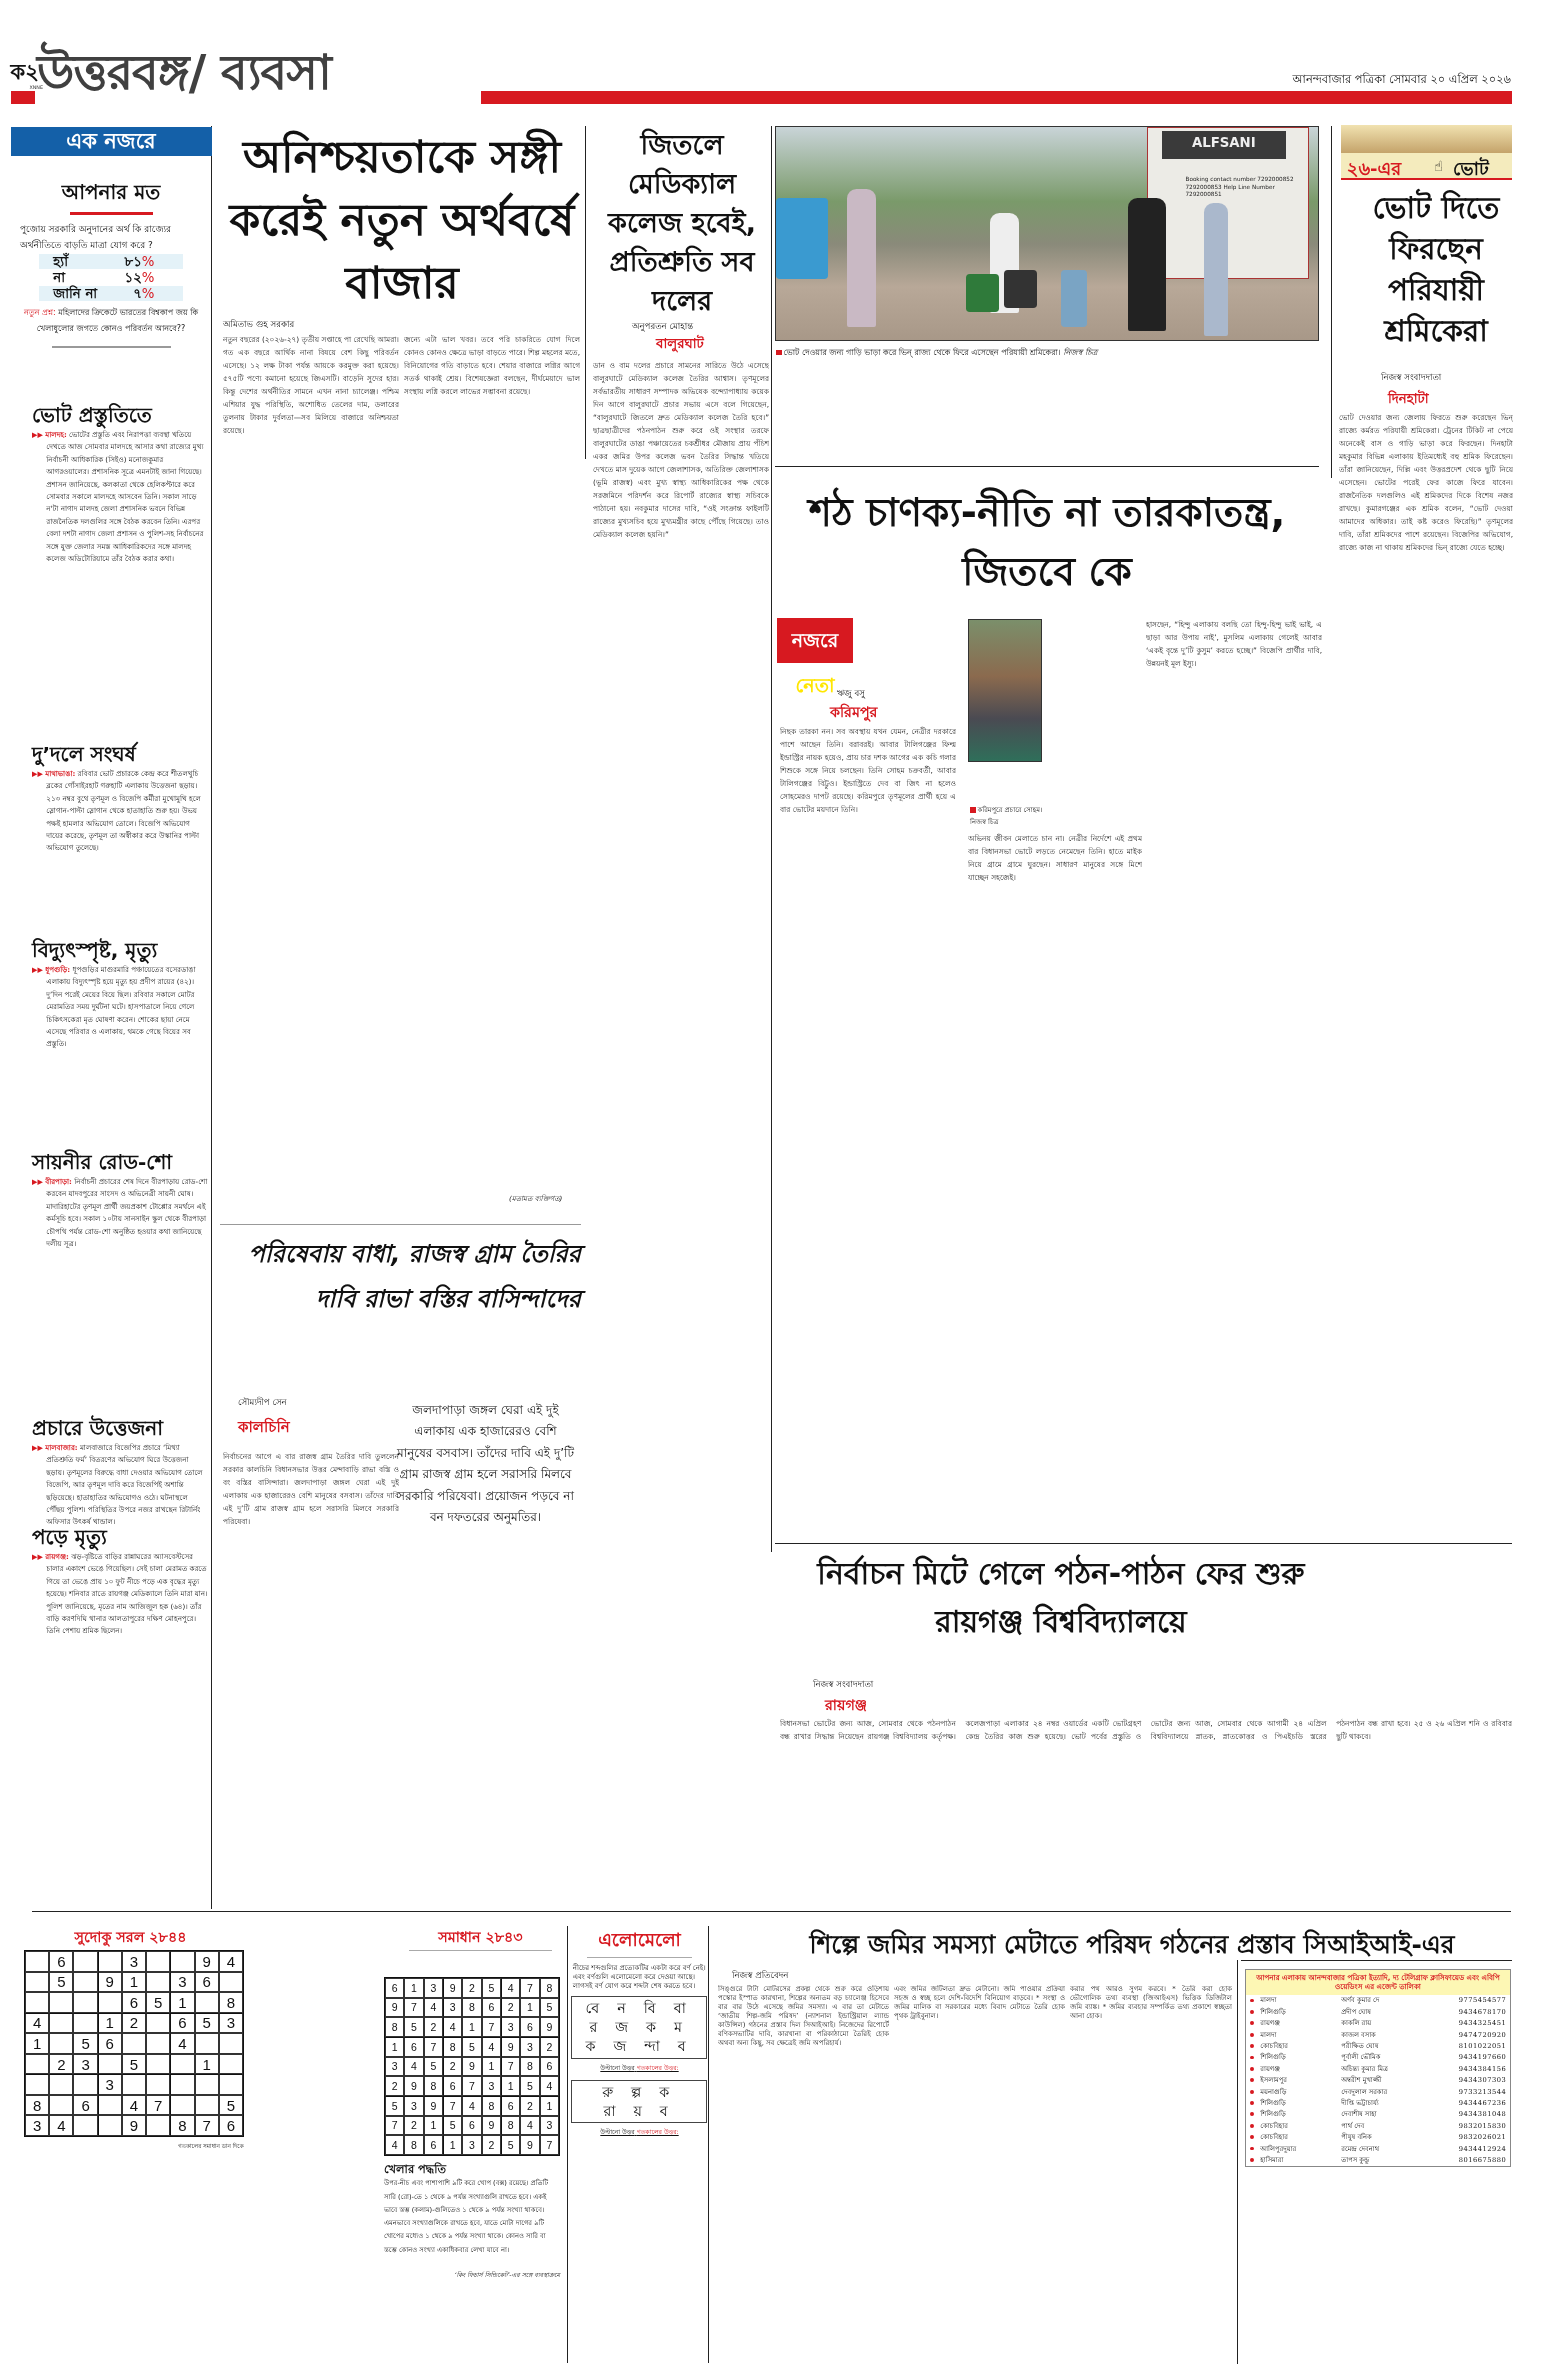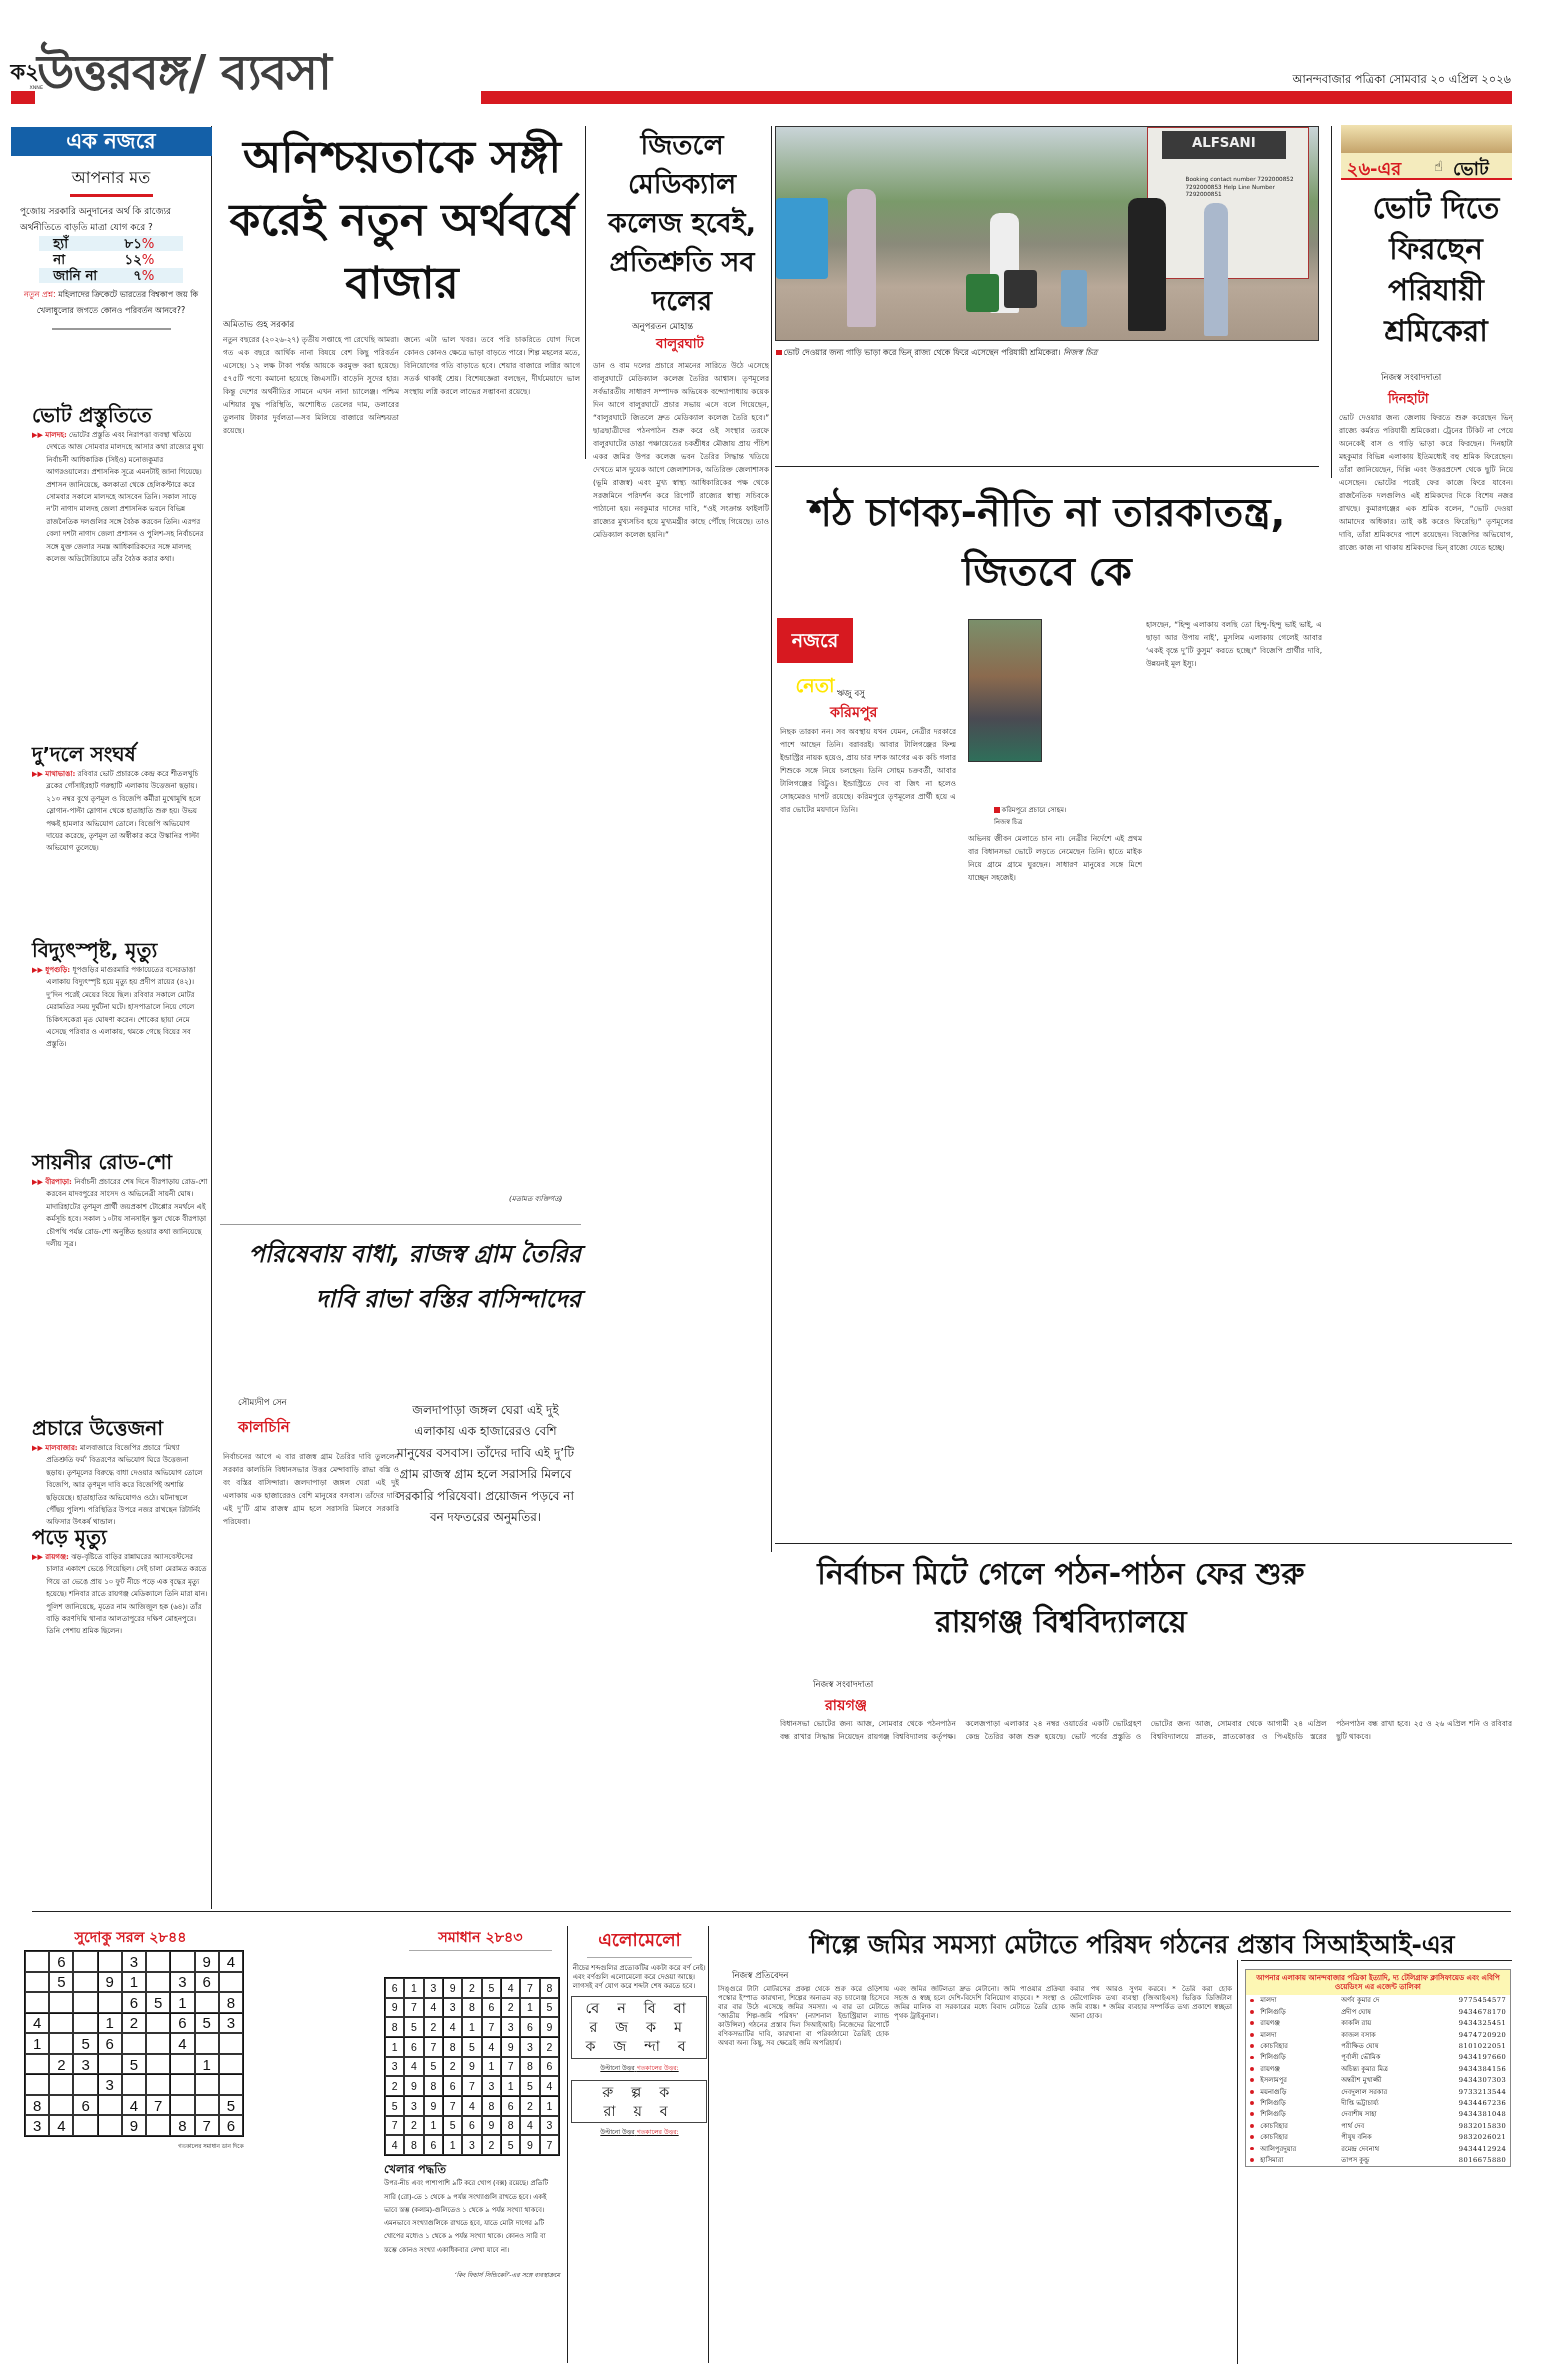--- a/index.html
+++ b/index.html
@@ -13,21 +13,21 @@
   .redbar { background: #d71920; height: 13.3px; top: 91px; }
   .section-title { left: 37px; top: 48px; font-size: 48px; font-weight: bold; color: #404040; letter-spacing: -1px; line-height: 1; }
   .dateline { right: 34px; top: 71px; font-size: 11.4px; }
 
   .col-rule { background: #222; width: 1.4px; }
   .hrule { background: #222; height: 1.4px; }
 
   
   .ek-box { left: 10.5px; top: 127px; width: 201px; }
   .ek-head { background: #1460a8; color: #fff; font-size: 21px; font-weight: bold; text-align: center; height: 28.5px; line-height: 28.5px; }
-  .ek-sub { text-align: center; font-size: 16px; font-weight: normal; margin-top: 9px; }
+  .ek-sub { text-align: center; font-size: 20px; font-weight: bold; margin-top: 21px; }
   .ek-sub-line { width: 83px; height: 2.9px; background: #d71920; margin: 2.9px auto 0; }
   .ek-q { text-align: left; font-size: 9px; line-height: 16px; margin-top: 5.7px; padding: 0 9.5px; }
   .poll-row { display: flex; justify-content: space-between; padding: 0 28.5px 0 14.3px; font-size: 13.3px; font-weight: bold; height: 15px; line-height: 15px; margin: 1px 28.5px 1px 28.5px; }
   .poll-row.alt { background: #e4f2f8; }
   .poll-row .pct { color: #111; }
   .poll-row .pct span { color: #d71920; font-weight: normal; }
   .ek-new { text-align: center; font-size: 8px; line-height: 16px; margin-top: 3.8px; padding: 0 3.8px; }
   .ek-new .lbl { color: #d71920; margin-top: 24px; }
   .ek-divider { width: 119px; height: 1.4px; background: #999; margin: 9.5px auto 0; }
 
@@ -210,21 +210,21 @@
 <div class="abs byline" style="left:1381px;top:371px;">নিজস্ব সংবাদদাতা</div>
 <div class="abs place-red" style="left:1388px;top:389px;font-size:13.3px;">দিনহাটা</div>
 <div class="abs body-col" style="left:1339px;top:411px;width:174px;height:1132px;overflow:hidden;">ভোট দেওয়ার জন্য জেলায় ফিরতে শুরু করেছেন ভিন্‌ রাজ্যে কর্মরত পরিযায়ী শ্রমিকেরা। ট্রেনের টিকিট না পেয়ে অনেকেই বাস ও গাড়ি ভাড়া করে ফিরছেন। দিনহাটা মহকুমার বিভিন্ন এলাকায় ইতিমধ্যেই বহু শ্রমিক ফিরেছেন। তাঁরা জানিয়েছেন, দিল্লি এবং উত্তরপ্রদেশ থেকে ছুটি নিয়ে এসেছেন। ভোটের পরেই ফের কাজে ফিরে যাবেন। রাজনৈতিক দলগুলিও এই শ্রমিকদের দিকে বিশেষ নজর রাখছে। কুমারগঞ্জের এক শ্রমিক বলেন, “ভোট দেওয়া আমাদের অধিকার। তাই কষ্ট করেও ফিরেছি।” তৃণমূলের দাবি, তাঁরা শ্রমিকদের পাশে রয়েছেন। বিজেপির অভিযোগ, রাজ্যে কাজ না থাকায় শ্রমিকদের ভিন্‌ রাজ্যে যেতে হচ্ছে।</div>
 
 <div class="abs hl-shoth">শঠ চাণক্য-নীতি না তারকাতন্ত্র, জিতবে কে</div>
 <div class="abs nojore"><b>নজরে</b> <span>নেতা</span></div>
 <div class="abs byline" style="left:837px;top:687px;">ঋজু বসু</div>
 <div class="abs place-red" style="left:830px;top:701px;font-size:14.3px;">করিমপুর</div>
 <div class="abs body-col" style="left:780px;top:725px;width:176px;height:804px;overflow:hidden;">নিছক তারকা নন। সব অবস্থায় যখন যেমন, নেত্রীর দরকারে পাশে আছেন তিনি। বরাবরই। আবার টালিগঞ্জের ফিল্ম ইন্ডাস্ট্রির নায়ক হয়েও, প্রায় চার দশক আগের এক কচি গলার শিশুকে সঙ্গে নিয়ে চলছেন। তিনি সোহম চক্রবর্তী, আবার টালিগঞ্জের বিট্টুও। ইন্ডাস্ট্রিতে দেব বা জিৎ না হলেও সোহমেরও দাপট রয়েছে। করিমপুরে তৃণমূলের প্রার্থী হয়ে এ বার ভোটের ময়দানে তিনি।</div>
 <div class="abs leader-photo"></div>
-<div class="abs caption" style="left:970px;top:804px;font-size:6.7px;width:76px;margin-left:24px;"><span class="cap-sq"></span><span>করিমপুরে প্রচারে সোহম। নিজস্ব চিত্র</span></div>
+<div class="abs caption" style="left:970px;top:804px;font-size:6.7px;width:76px;"><span class="cap-sq"></span><span>করিমপুরে প্রচারে সোহম। নিজস্ব চিত্র</span></div>
 <div class="abs body-col" style="left:968px;top:832px;width:174px;height:699px;overflow:hidden;">অভিনয় জীবন মেলাতে চান না। নেত্রীর নির্দেশে এই প্রথম বার বিধানসভা ভোটে লড়তে নেমেছেন তিনি। হাতে মাইক নিয়ে গ্রামে গ্রামে ঘুরছেন। সাধারণ মানুষের সঙ্গে মিশে যাচ্ছেন সহজেই।</div>
 <div class="abs body-col" style="left:1146px;top:618px;width:176px;height:913px;overflow:hidden;">হাসছেন, “হিন্দু এলাকায় বলছি তো হিন্দু-হিন্দু ভাই ভাই, এ ছাড়া আর উপায় নাই’, মুসলিম এলাকায় গেলেই আবার ‘একই বৃন্তে দু’টি কুসুম’ করতে হচ্ছে।” বিজেপি প্রার্থীর দাবি, উন্নয়নই মূল ইস্যু।</div>
 <div class="abs hrule" style="left:775px;top:1543px;width:737px;"></div>
 
 <div class="abs hl-pari">পরিষেবায় বাধা, রাজস্ব গ্রাম তৈরির দাবি রাভা বস্তির বাসিন্দাদের</div>
 <div class="abs byline" style="left:238px;top:1396px;">সৌম্যদীপ সেন</div>
 <div class="abs place-red" style="left:238px;top:1415px;font-size:15px;">কালচিনি</div>
 <div class="abs pull">জলদাপাড়া জঙ্গল ঘেরা এই দুই এলাকায় এক হাজারেরও বেশি মানুষের বসবাস। তাঁদের দাবি এই দু’টি গ্রাম রাজস্ব গ্রাম হলে সরাসরি মিলবে সরকারি পরিষেবা। প্রয়োজন পড়বে না বন দফতরের অনুমতির।</div>
 <div class="abs body-col" style="left:223px;top:1450px;width:176px;height:452px;overflow:hidden;">নির্বাচনের আগে এ বার রাজস্ব গ্রাম তৈরির দাবি তুললেন সরকার কালচিনি বিধানসভার উত্তর মেন্দাবাড়ি রাভা বস্তি ও বং বস্তির বাসিন্দারা। জলদাপাড়া জঙ্গল ঘেরা এই দুই এলাকায় এক হাজারেরও বেশি মানুষের বসবাস। তাঁদের দাবি এই দু’টি গ্রাম রাজস্ব গ্রাম হলে সরাসরি মিলবে সরকারি পরিষেবা।</div>
 

